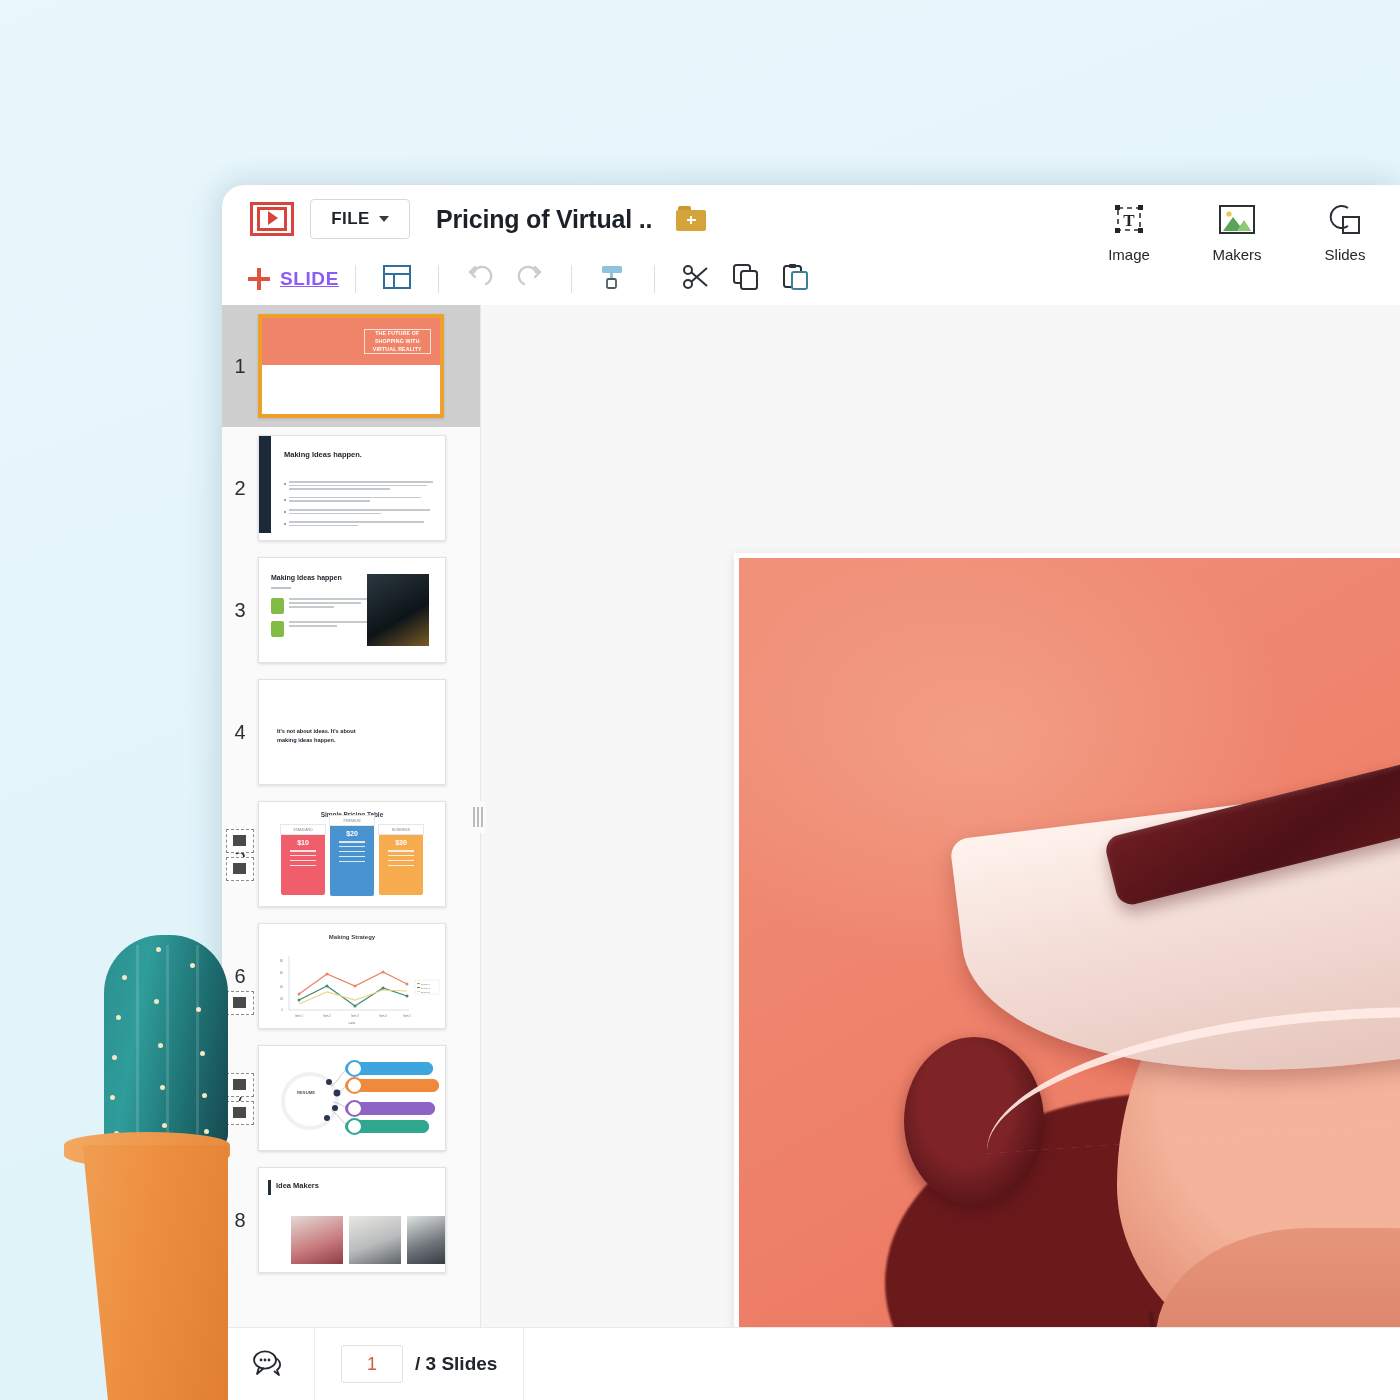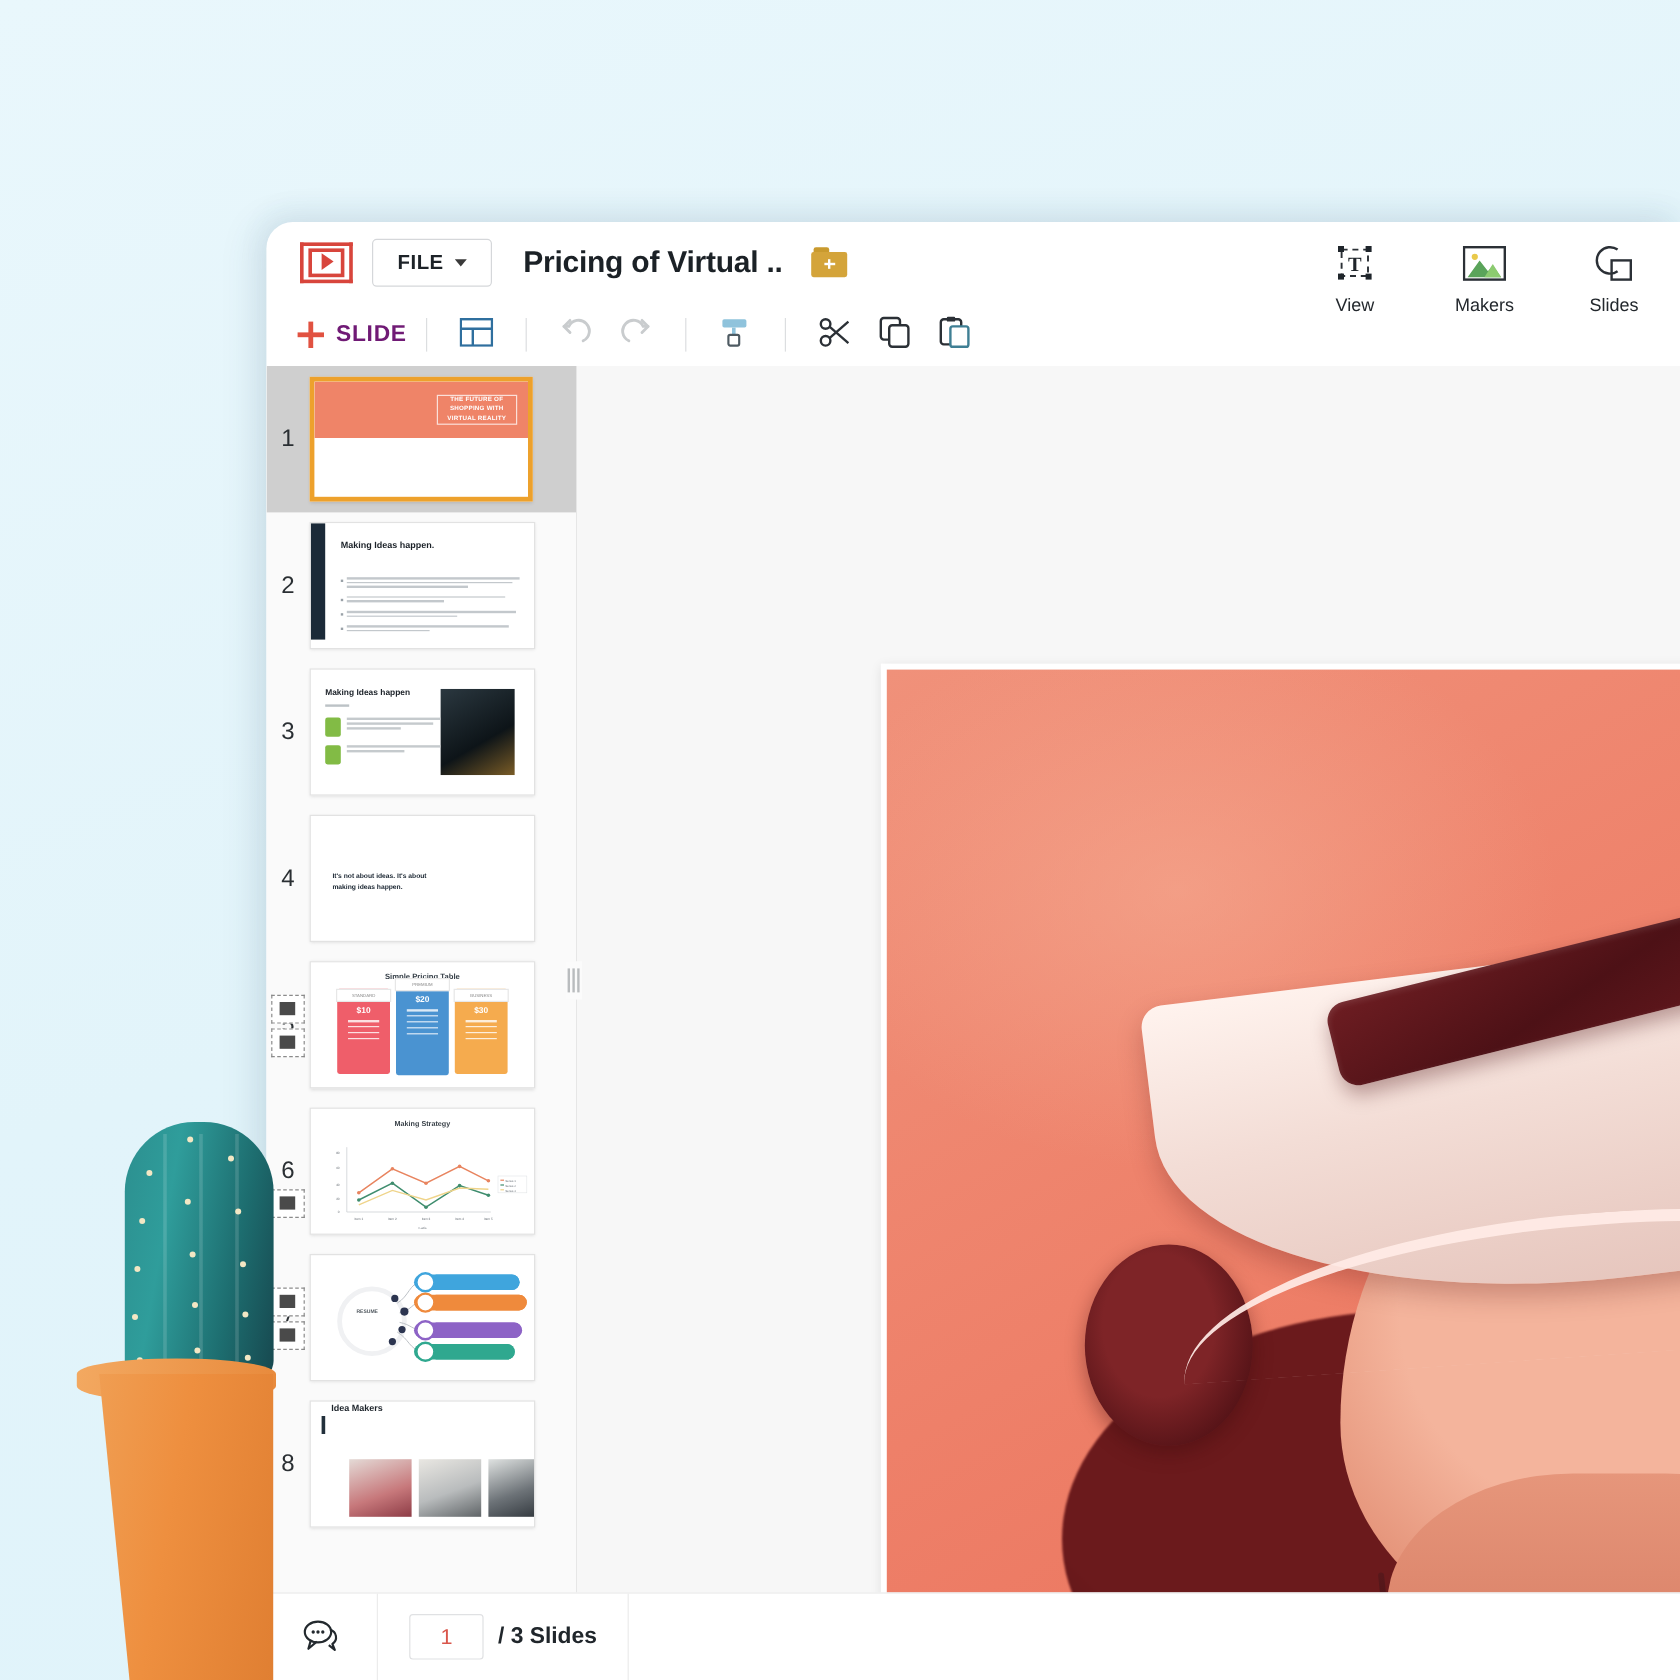--- a/index.html
+++ b/index.html
@@ -88,21 +88,21 @@
   .toolbar2 {
     position:absolute; left:0; top:68px; width:100%; height:52px;
     display:flex; align-items:center;
   }
   .slide-add {
     margin-left: 26px; display:flex; align-items:center; gap:10px; cursor:pointer;
   }
   .plus-red { position:relative; width:22px; height:22px; }
   .plus-red::before { content:""; position:absolute; left:0; top:9px; width:22px; height:4px; background:#e15241; }
   .plus-red::after  { content:""; position:absolute; left:9px; top:0; width:4px; height:22px; background:#e15241; }
-  .slide-add .lbl { font-size:19px; font-weight:700; letter-spacing:.6px; color:#701a75; }
+  .slide-add .lbl { font-size:19px; font-weight:700; letter-spacing:.6px; color:#8b5cf6;text-decoration:underline; }
 
   .tb-sep { width:1px; height:28px; background:#dcdee0; margin:0 16px; }
   .tb-btn { width:38px; height:38px; display:flex; align-items:center; justify-content:center;
             margin:0 6px; cursor:pointer; }
 
   
   .slides-pane {
     position:absolute; left:0; top:120px; width:258px; bottom:72px;
     background:#fafafa; border-right:1px solid #e6e6e6;
     overflow:hidden;
@@ -193,21 +193,21 @@
               font-size:4.2px; font-weight:700; color:#50585f; }
   .t7 .pill { position:absolute; left:86px; height:13px; border-radius:7px;
               display:flex; align-items:center; }
   .t7 .pill .ring { width:13px;height:13px;border-radius:50%;background:#fff;
                     border:2px solid currentColor; margin-left:1px; }
   .t7 .pill .body { flex:1; height:13px; border-radius:0 7px 7px 0; }
 
   
   .t8 { background:#fff; position:relative; }
   .t8 .barv { position:absolute; left:9px; top:12px; width:2.5px; height:15px; background:#22303b;}
-  .t8 .h { position:absolute; left:17px; top:1px; font-size:7.5px; font-weight:700; color:#1d242b;}
+  .t8 .h { position:absolute; left:17px; top:13px; font-size:7.5px; font-weight:700; color:#1d242b;}
   .t8 .ph { position:absolute; top:48px; width:52px; height:48px; }
   .t8 .ph.a { left:32px; background:linear-gradient(160deg,#e4dad6,#c7787b 60%,#8d3c46);}
   .t8 .ph.b { left:90px; background:linear-gradient(160deg,#e9e7e2,#b9bcbd 55%,#5f6467);}
   .t8 .ph.c { left:148px; background:linear-gradient(160deg,#dfe2e1,#6d7378 55%,#2a3036);}
 
   
   .templates-wrap {
     position:absolute; left:0; bottom:0; width:258px; height:82px;
     background:#fafafa; display:flex; align-items:center; justify-content:center;
   }
@@ -380,21 +380,21 @@
             <rect x="6" y="4" width="22" height="22" fill="none" stroke="#2b3036" stroke-width="1.6" stroke-dasharray="5 4"></rect>
             <text x="17" y="22" font-size="17" font-family="Liberation Serif, serif" font-weight="700" text-anchor="middle" fill="#1f252b">T</text>
             <g fill="#1f252b">
                 <rect x="3" y="1" width="5" height="5"></rect>
                 <rect x="26" y="1" width="5" height="5"></rect>
                 <rect x="3" y="24" width="5" height="5"></rect>
                 <rect x="26" y="24" width="5" height="5"></rect>
               </g>
           </svg>
         </div>
-        <div class="caption">View</div>
+        <div class="caption">Image</div>
       </div>
 
       <div class="tool">
         <div class="glyph">
           <svg width="36" height="30" viewBox="0 0 36 30">
             <rect x="1" y="1" width="34" height="27" fill="#fff" stroke="#2b3036" stroke-width="2"></rect>
             <circle cx="10" cy="9" r="2.6" fill="#e9c94a"></circle>
             <path d="M4 26 L14 12 L21 21 L25 16 L32 26 Z" fill="#5aa45a"></path>
             <path d="M18 26 L25 15 L32 26 Z" fill="#8ccb70"></path>
           </svg>

